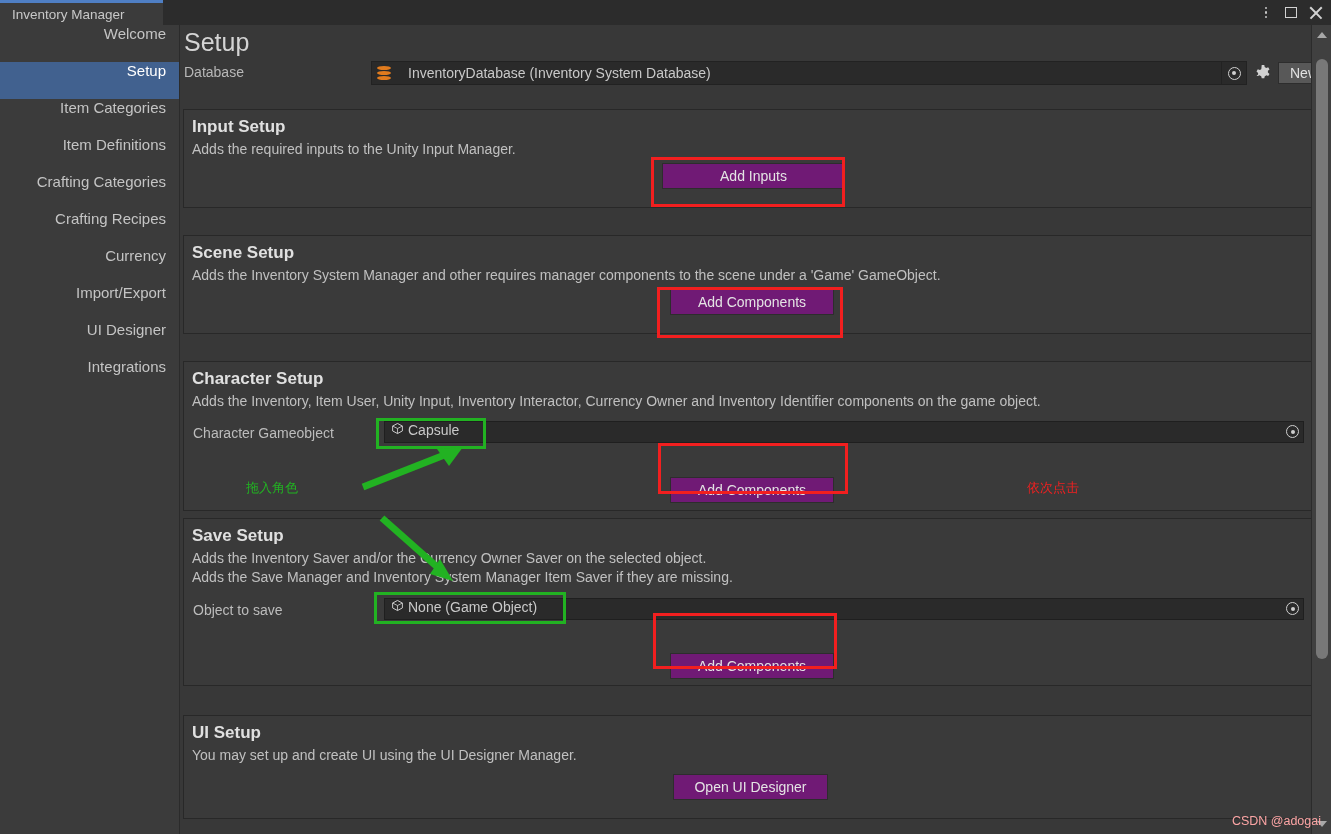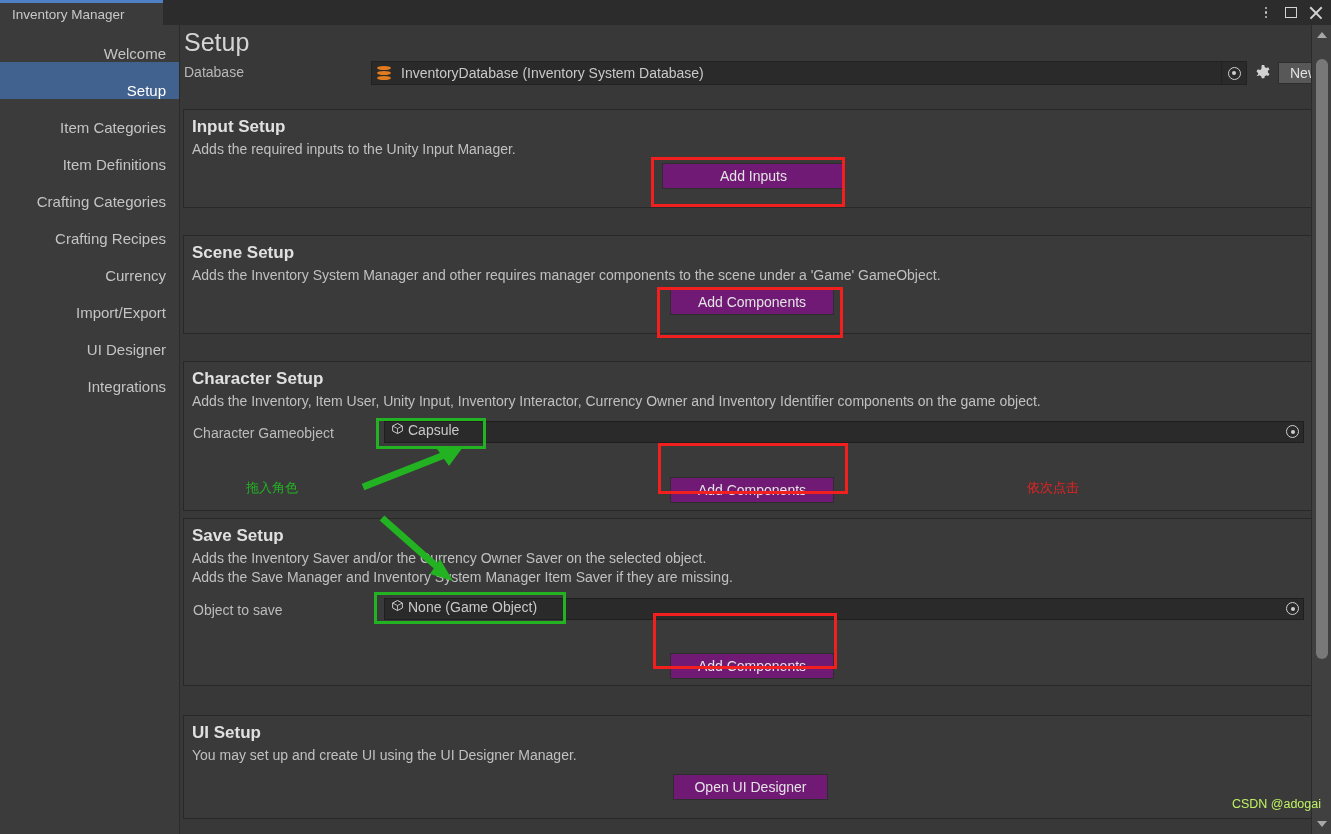--- a/index.html
+++ b/index.html
@@ -37,40 +37,40 @@
   }
   .xmark:before { transform: rotate(45deg); }
   .xmark:after { transform: rotate(-45deg); }
 
   
   .sidebar {
     position: absolute; top: 25px; left: 0; width: 180px; height: 809px;
     background: #3b3b3b; border-right: 1px solid #2b2b2b;
   }
   .side-item {
-    height: 37px; display: flex; align-items: flex-end; justify-content: flex-end;
+    height: 37px; display: flex; align-items: flex-start; justify-content: flex-end;
     padding-right: 13px; font-size: 15px; color: #c4c4c4;
   }
   .side-item.active { background: #41618f; color: #ffffff; }
 
   
   .main {
     position: absolute; top: 25px; left: 181px; width: 1130px; height: 809px;
     background: #383838;
   }
   .page-title {
     position: absolute; top: 3px; left: 3px;
     font-size: 25px; color: #d4d4d4; font-weight: 400;
   }
   .db-row { position: absolute; top: 36px; left: 0; width: 1130px; height: 26px; }
   .db-label { position: absolute; left: 3px; top: 3px; font-size: 14px; color: #b8b8b8; }
   .db-field {
     position: absolute; left: 190px; top: 0; width: 860px; height: 24px;
     background: #2a2a2a; border: 1px solid #222; display: flex; align-items: center;
-    padding-left: 5px; gap: 10px;
+    padding-left: 5px; gap: 17px;
   }
   .db-text { font-size: 14px; color: #c9c9c9; }
   .db-icon { width: 14px; height: 14px; position: relative; flex: none; }
   .db-icon i {
     position: absolute; left: 0; width: 14px; height: 4px; background: #e07b1e;
     border-radius: 50%;
   }
   .db-icon i:nth-child(1) { top: 0px; }
   .db-icon i:nth-child(2) { top: 5px; }
   .db-icon i:nth-child(3) { top: 10px; }
@@ -136,22 +136,22 @@
     background: #404040; border-left: 1px solid #2b2b2b;
   }
   .sc-arrow { width: 20px; height: 16px; display: flex; align-items: center; justify-content: center; }
   .tri-up { width: 0; height: 0; border-left: 5px solid transparent;
             border-right: 5px solid transparent; border-bottom: 6px solid #a8a8a8; }
   .tri-dn { width: 0; height: 0; border-left: 5px solid transparent;
             border-right: 5px solid transparent; border-top: 6px solid #a8a8a8; }
   .sc-thumb { position: absolute; top: 34px; left: 4px; width: 12px; height: 600px;
               background: #787878; border-radius: 6px; }
 
-  .watermark { position: absolute; right: 10px; bottom: 23px;
-               font-size: 12.5px; color: #bef264; }
+  .watermark { position: absolute; right: 10px; bottom: 6px;
+               font-size: 12.5px; color: #fca5a5; }
 </style>
 </head>
 <body>
 
 <div id="app">
 
   <div class="tabbar">
     <div class="tab">
       <span class="tab-label">Inventory Manager</span>
     </div>

